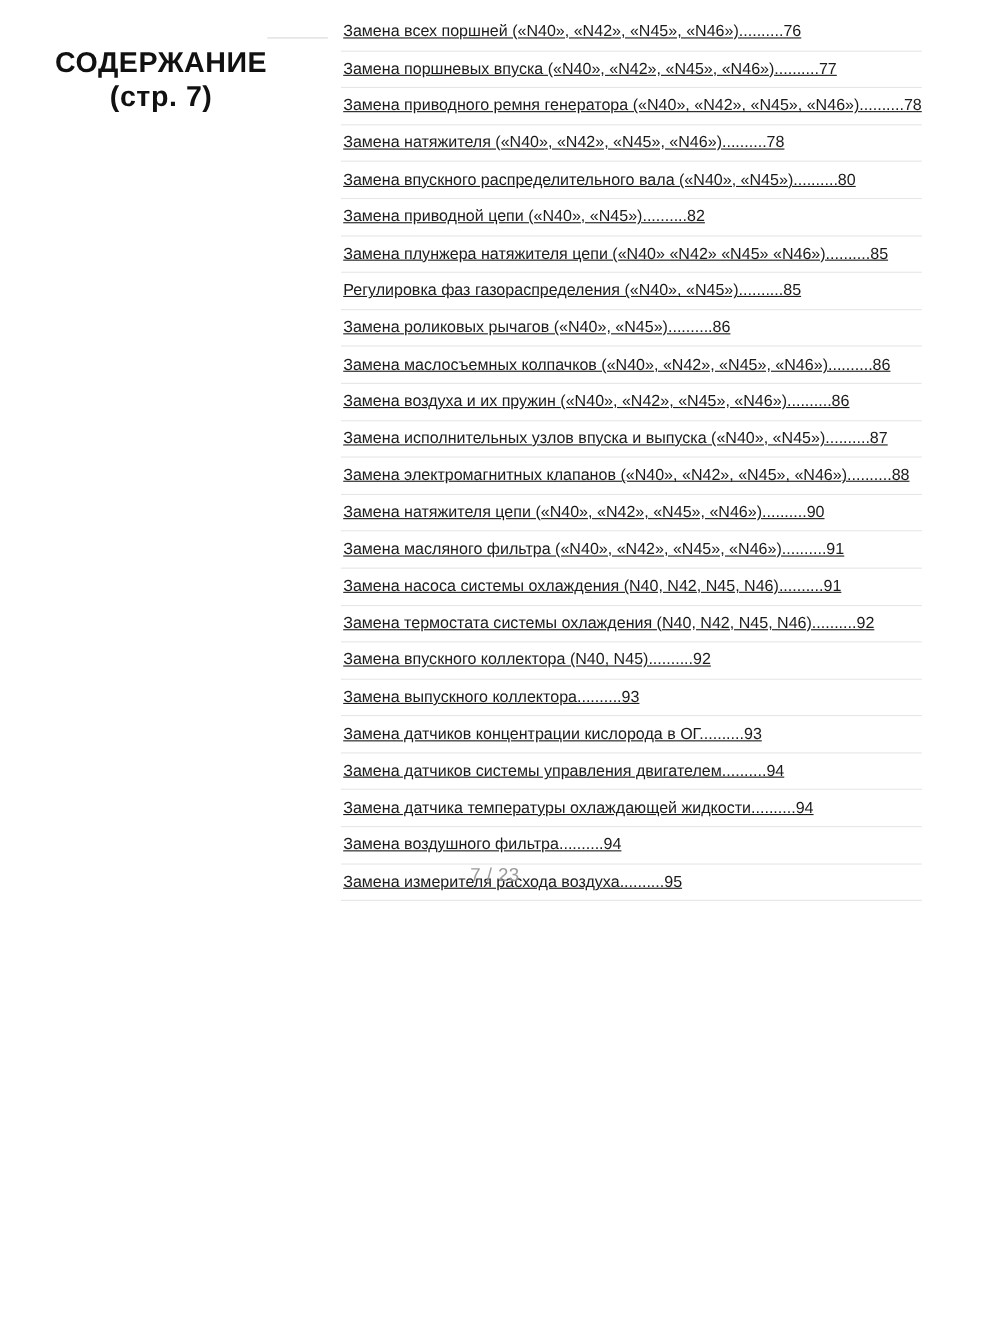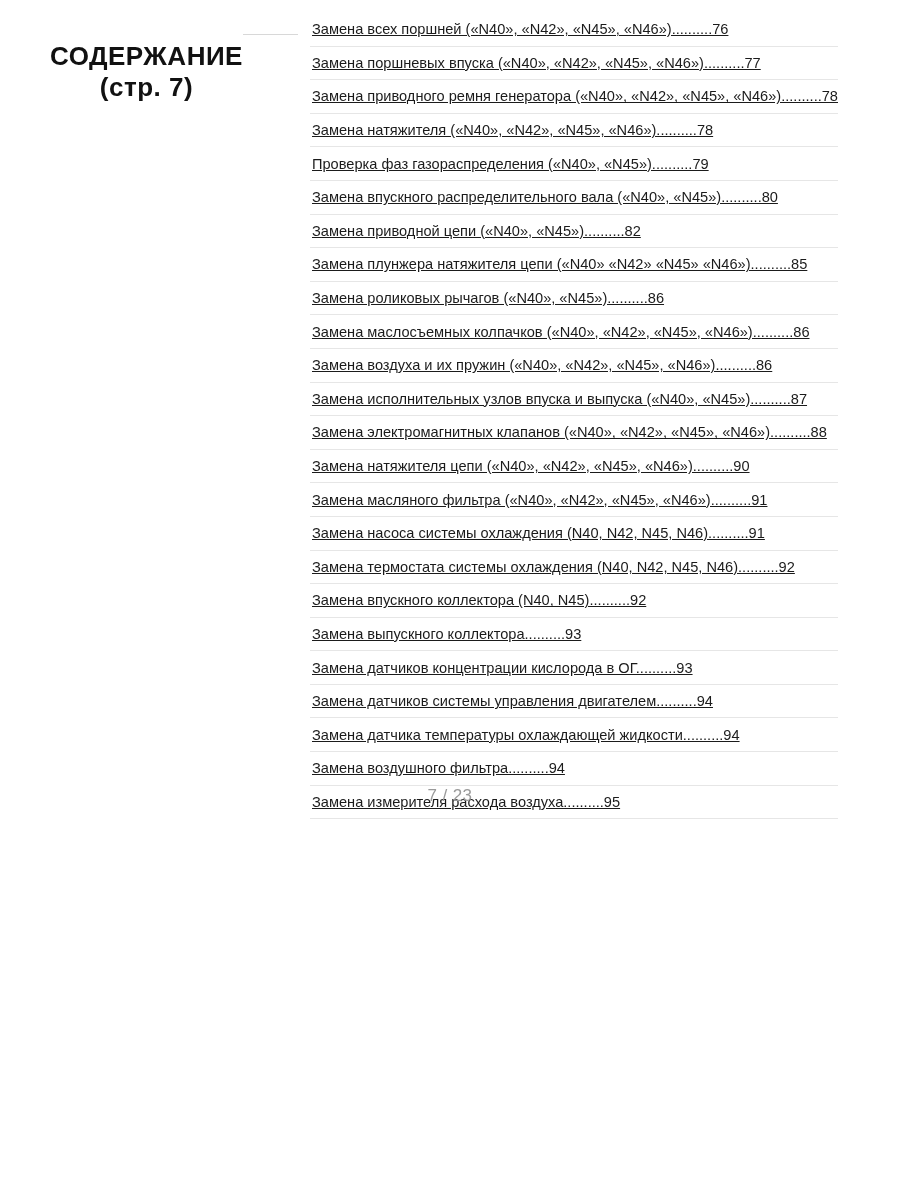--- a/index.html
+++ b/index.html
@@ -88,30 +88,30 @@
     <li class="toc-item">
         <span class="toc-text">Замена поршневых впуска («N40», «N42», «N45», «N46»)..........77</span>
       </li>
     <li class="toc-item">
         <span class="toc-text">Замена приводного ремня генератора («N40», «N42», «N45», «N46»)..........78</span>
       </li>
     <li class="toc-item">
         <span class="toc-text">Замена натяжителя («N40», «N42», «N45», «N46»)..........78</span>
       </li>
     <li class="toc-item">
-        <span class="toc-text">Проверка фаз газораспределения («N40», «N45»)..........79</span>
-      </li>
-    <li class="toc-item">
         <span class="toc-text">Замена впускного распределительного вала («N40», «N45»)..........80</span>
       </li>
     <li class="toc-item">
         <span class="toc-text">Замена приводной цепи («N40», «N45»)..........82</span>
       </li>
     <li class="toc-item">
         <span class="toc-text">Замена плунжера натяжителя цепи («N40» «N42» «N45» «N46»)..........85</span>
+      </li>
+    <li class="toc-item">
+        <span class="toc-text">Регулировка фаз газораспределения («N40», «N45»)..........85</span>
       </li>
     <li class="toc-item">
         <span class="toc-text">Замена роликовых рычагов («N40», «N45»)..........86</span>
       </li>
     <li class="toc-item">
         <span class="toc-text">Замена маслосъемных колпачков («N40», «N42», «N45», «N46»)..........86</span>
       </li>
     <li class="toc-item">
         <span class="toc-text">Замена воздуха и их пружин («N40», «N42», «N45», «N46»)..........86</span>
       </li>

